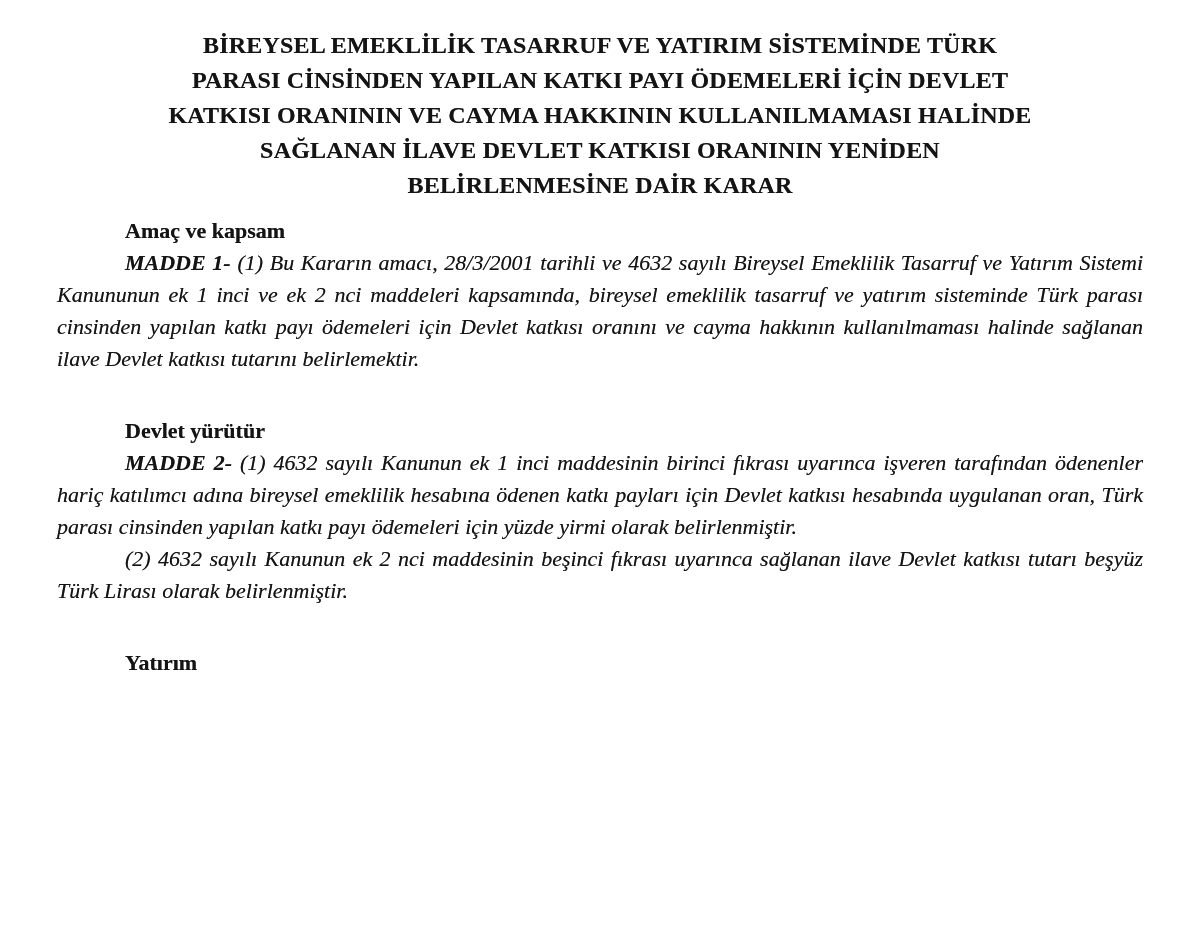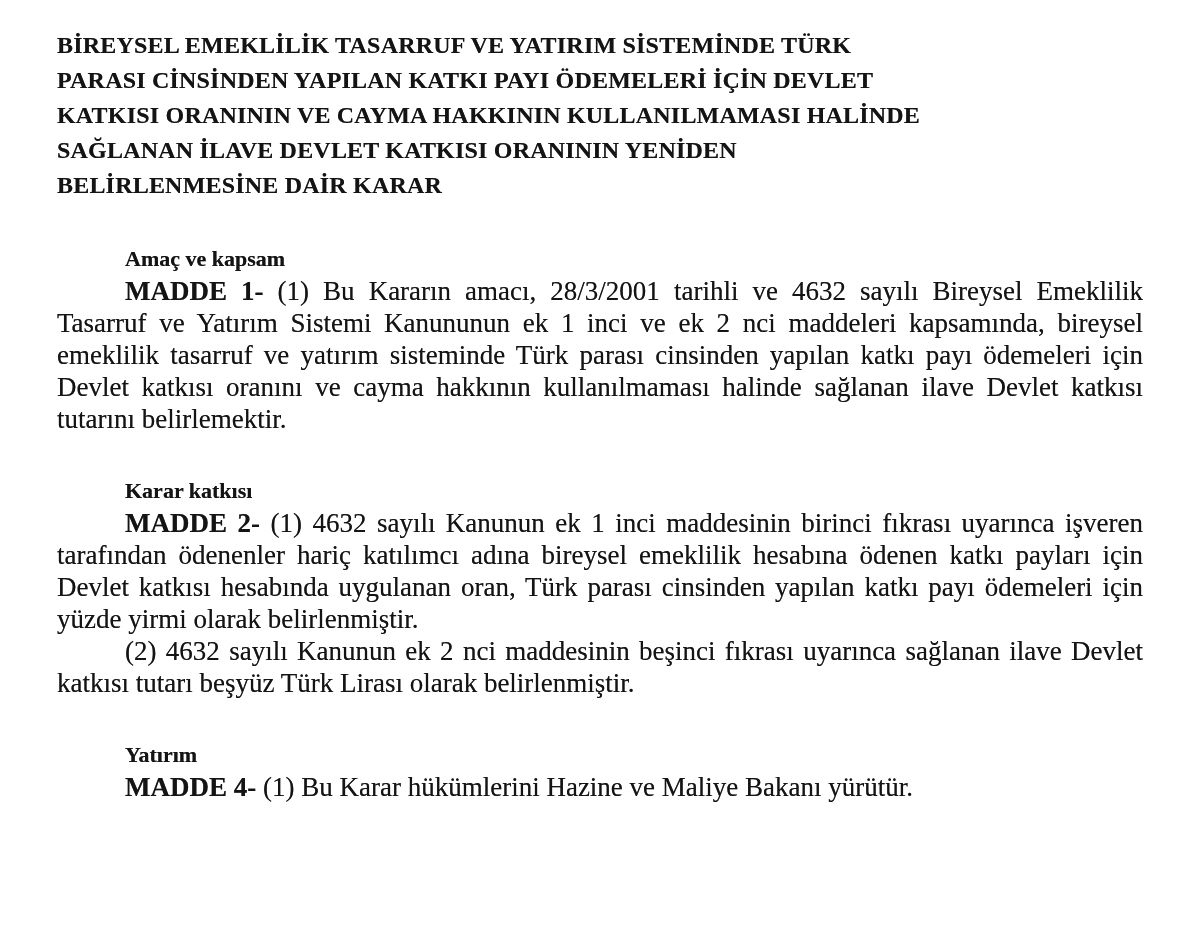--- a/index.html
+++ b/index.html
@@ -13,44 +13,45 @@
   .doc {
     box-sizing: border-box;
     width: 1200px;
     height: 940px;
     padding: 28px 57px 0 57px;
     font-family: "Liberation Serif", "DejaVu Serif", serif;
     color: #141414;
     text-shadow: 0 0 0.5px rgba(0,0,0,0.55);
   }
   .title {
-    text-align: left;
+    text-align: center;
     font-weight: bold;
     font-size: 24px;
     line-height: 35px;
     letter-spacing: 0.2px;
-    margin-bottom: 40px;
+    margin-bottom: 12px;
     font-family: Liberation Serif, serif;
   }
   .sec { margin-top: 40px; }
   .sec:first-of-type { margin-top: 0; }
   .heading {
     margin: 0;
     padding-left: 68px;
     font-size: 22px;
     line-height: 32px;
     font-weight: bold;
     font-family: Liberation Serif, serif;
   }
   .para {
     margin: 0;
-    font-size: 27px;
+    font-size: 22px;
     line-height: 32px;
     text-align: justify;
     text-indent: 68px;
+    font-style: italic;
   }
   .para .lead { font-weight: bold; }
 </style>
 </head>
 <body>
 
 <main class="doc">
 
   <header class="title">
     <div>BİREYSEL EMEKLİLİK TASARRUF VE YATIRIM SİSTEMİNDE TÜRK</div>
@@ -59,24 +60,23 @@
     <div>SAĞLANAN İLAVE DEVLET KATKISI ORANININ YENİDEN</div>
     <div>BELİRLENMESİNE DAİR KARAR</div>
   </header>
 
   <section class="sec">
     <h2 class="heading">Amaç ve kapsam</h2>
     <p class="para"><span class="lead">MADDE 1-</span><span> (1) Bu Kararın amacı, 28/3/2001 tarihli ve 4632 sayılı Bireysel Emeklilik Tasarruf ve Yatırım Sistemi Kanununun ek 1 inci ve ek 2 nci maddeleri kapsamında, bireysel emeklilik tasarruf ve yatırım sisteminde Türk parası cinsinden yapılan katkı payı ödemeleri için Devlet katkısı oranını ve cayma hakkının kullanılmaması halinde sağlanan ilave Devlet katkısı tutarını belirlemektir.</span></p>
   </section>
 
   <section class="sec">
-    <h2 class="heading">Karar katkısı</h2>
+    <h2 class="heading">Devlet yürütür</h2>
     <p class="para"><span class="lead">MADDE 2-</span><span> (1) 4632 sayılı Kanunun ek 1 inci maddesinin birinci fıkrası uyarınca işveren tarafından ödenenler hariç katılımcı adına bireysel emeklilik hesabına ödenen katkı payları için Devlet katkısı hesabında uygulanan oran, Türk parası cinsinden yapılan katkı payı ödemeleri için yüzde yirmi olarak belirlenmiştir.</span></p>
     <p class="para"><span class="lead"></span><span>(2) 4632 sayılı Kanunun ek 2 nci maddesinin beşinci fıkrası uyarınca sağlanan ilave Devlet katkısı tutarı beşyüz Türk Lirası olarak belirlenmiştir.</span></p>
   </section>
 
 
   <section class="sec">
     <h2 class="heading">Yatırım</h2>
-    <p class="para"><span class="lead">MADDE 4-</span><span> (1) Bu Karar hükümlerini Hazine ve Maliye Bakanı yürütür.</span></p>
   </section>
 
 </main>
 
 </body></html>

